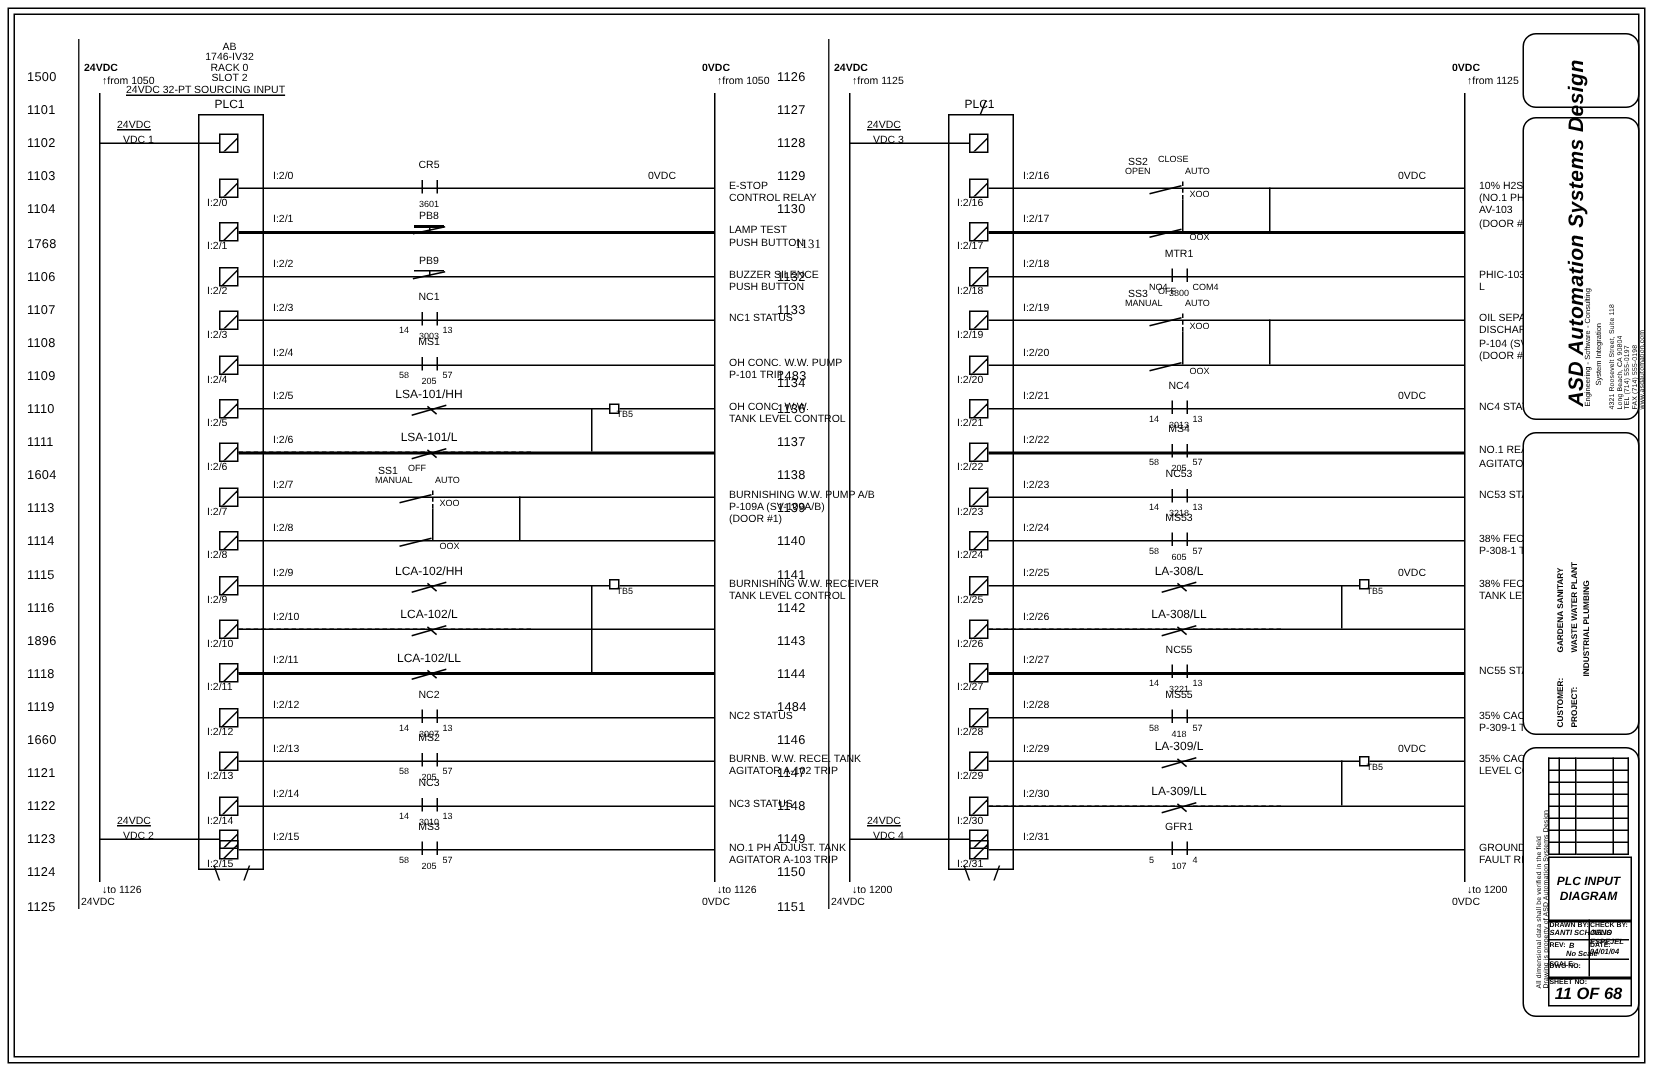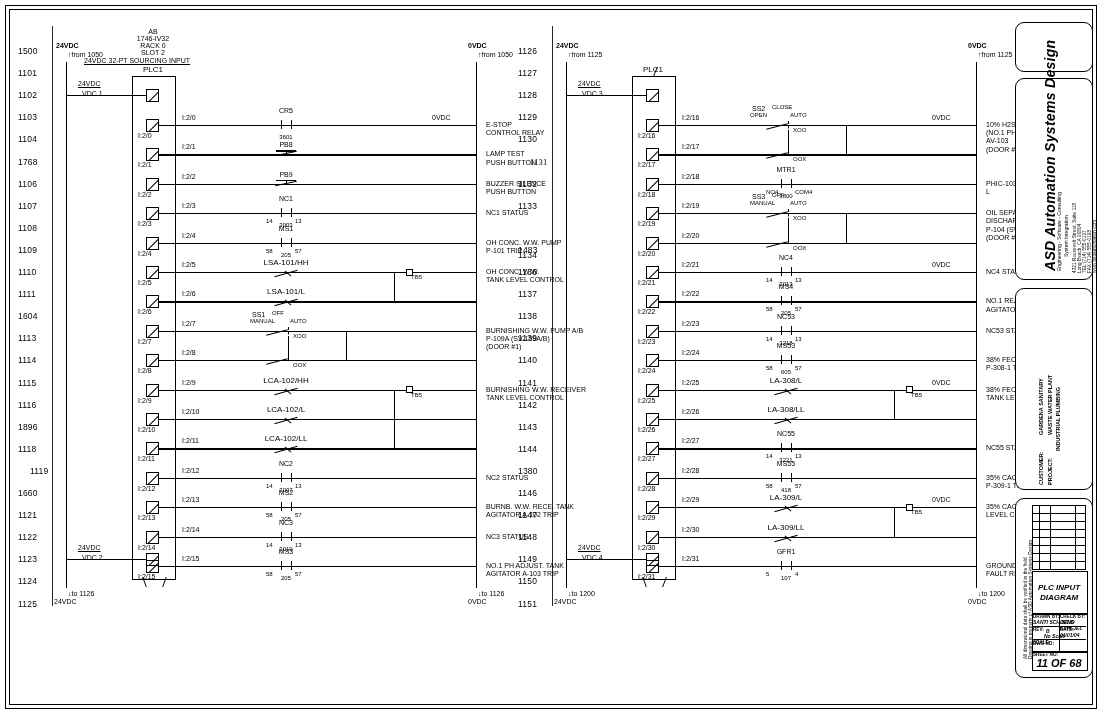--- a/index.html
+++ b/index.html
@@ -68,21 +68,21 @@
       <div class="lnum" style="left:4px;top:218.9px;">1109</div>
       <div class="lnum" style="left:4px;top:241px;">1110</div>
       <div class="lnum" style="left:4px;top:263.1px;">1111</div>
       <div class="lnum" style="left:4px;top:285.20000000000005px;">1604</div>
       <div class="lnum" style="left:4px;top:307.3px;">1113</div>
       <div class="lnum" style="left:4px;top:329.40000000000003px;">1114</div>
       <div class="lnum" style="left:4px;top:351.5px;">1115</div>
       <div class="lnum" style="left:4px;top:373.6px;">1116</div>
       <div class="lnum" style="left:4px;top:395.70000000000005px;">1896</div>
       <div class="lnum" style="left:4px;top:417.8px;">1118</div>
-      <div class="lnum" style="left:16px;top:439.90000000000003px;">1119</div>
+      <div class="lnum" style="left:4px;top:439.90000000000003px;">1119</div>
       <div class="lnum" style="left:4px;top:462px;">1660</div>
       <div class="lnum" style="left:4px;top:484.1px;">1121</div>
       <div class="lnum" style="left:4px;top:506.20000000000005px;">1122</div>
       <div class="lnum" style="left:4px;top:528.3px;">1123</div>
       <div class="lnum" style="left:4px;top:550.4000000000001px;">1124</div>
       <div class="lnum" style="left:4px;top:572.5px;">1125</div>
       <div class="vline" style="left:38px;top:0px;height:580px;background:#000;opacity:.85;"></div>
       <div class="vline" style="left:52px;top:36px;height:526px;"></div>
       <div class="txt" style="left:42px;top:16px;font-weight:bold;">24VDC</div>
       <div class="txt" style="left:54px;top:25px;">↑from 1050</div>
@@ -325,21 +325,21 @@
       <div class="lnum" style="left:4px;top:218.9px;">1483</div>
       <div class="lnum" style="left:4px;top:241px;">1136</div>
       <div class="lnum" style="left:4px;top:263.1px;">1137</div>
       <div class="lnum" style="left:4px;top:285.20000000000005px;">1138</div>
       <div class="lnum" style="left:4px;top:307.3px;text-align:center;">1139</div>
       <div class="lnum" style="left:4px;top:329.40000000000003px;">1140</div>
       <div class="lnum" style="left:4px;top:351.5px;">1141</div>
       <div class="lnum" style="left:4px;top:373.6px;">1142</div>
       <div class="lnum" style="left:4px;top:395.70000000000005px;">1143</div>
       <div class="lnum" style="left:4px;top:417.8px;">1144</div>
-      <div class="lnum" style="left:4px;top:439.90000000000003px;">1380</div>
+      <div class="lnum" style="left:4px;top:439.90000000000003px;">1484</div>
       <div class="lnum" style="left:4px;top:462px;">1146</div>
       <div class="lnum" style="left:4px;top:484.1px;">1147</div>
       <div class="lnum" style="left:4px;top:506.20000000000005px;">1148</div>
       <div class="lnum" style="left:4px;top:528.3px;">1149</div>
       <div class="lnum" style="left:4px;top:550.4000000000001px;">1150</div>
       <div class="lnum" style="left:4px;top:572.5px;">1151</div>
       <div class="vline" style="left:38px;top:0px;height:580px;background:#000;opacity:.85;"></div>
       <div class="vline" style="left:52px;top:36px;height:526px;"></div>
       <div class="txt" style="left:42px;top:16px;font-weight:bold;">24VDC</div>
       <div class="txt" style="left:54px;top:25px;">↑from 1125</div>

